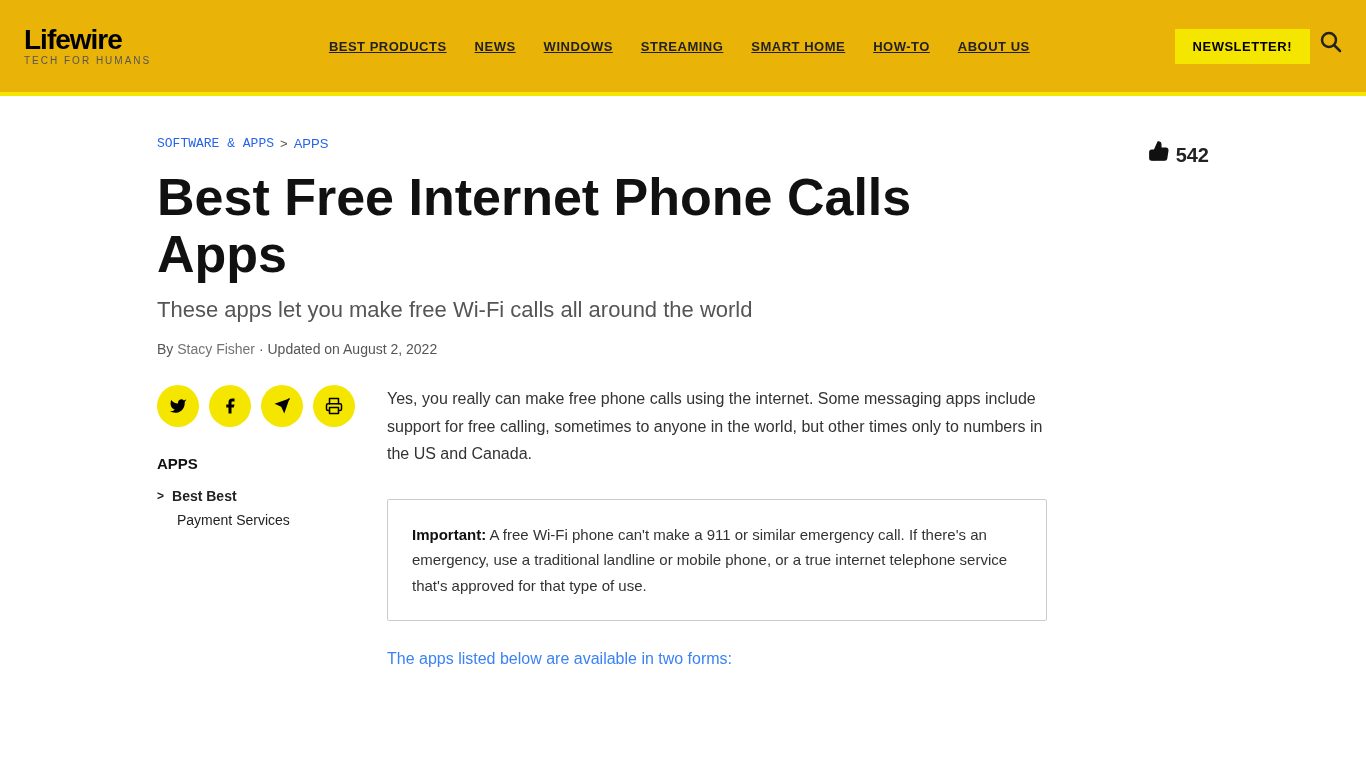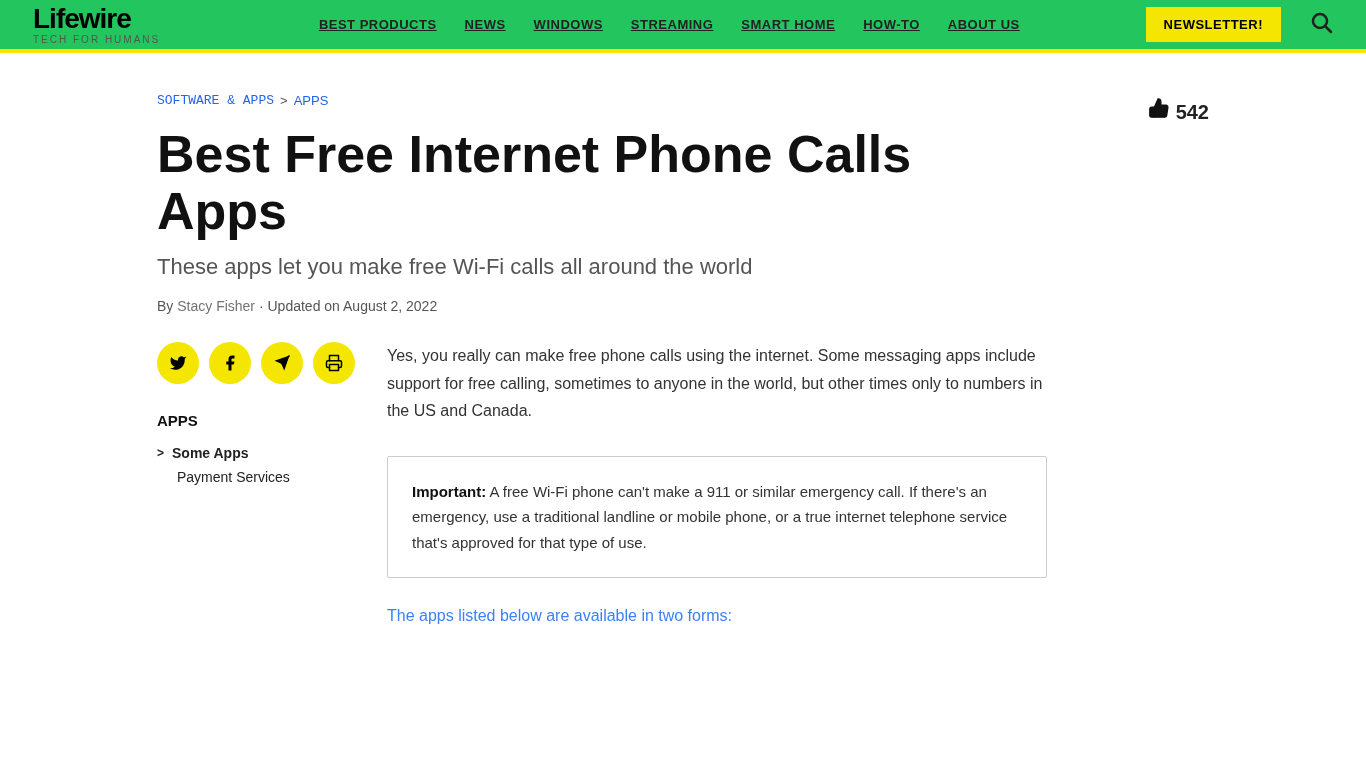--- a/index.html
+++ b/index.html
@@ -3,24 +3,24 @@
   <meta charset="utf-8">
   <style>
     * { margin: 0; padding: 0; box-sizing: border-box; }
     body { font-family: 'Georgia', 'Times New Roman', serif; background: #fff; color: #222; }
 
     
     #header {
       display: flex;
       align-items: center;
       justify-content: space-between;
-      padding: 0 33px;
-      height: 53px;
+      padding: 0 24px;
+      height: 96px;
       border-bottom: 4px solid #f5e600;
-      background: #22c55e;
+      background: #eab308;
     }
     #logo-area {
       display: flex;
       flex-direction: column;
       line-height: 1;
       min-width: 160px;
     }
     #logo-text {
       font-family: Arial, sans-serif;
       font-weight: 900;
@@ -49,22 +49,22 @@
       font-size: 13px;
       font-weight: 700;
       letter-spacing: 0.5px;
       color: #222;
       text-transform: uppercase;
       cursor: pointer;
       text-decoration: none;
     }
     #header-right {
       display: flex;
-      align-items: center;
-      gap: 28px;
+      align-items: flex-start;
+      gap: 8px;
     }
     #newsletter-btn {
       background: #f5e600;
       color: #000;
       font-family: Arial, sans-serif;
       font-size: 13px;
       font-weight: 800;
       letter-spacing: 0.5px;
       padding: 10px 18px;
       border: none;
@@ -346,21 +346,21 @@
             <path d="M6 18H4a2 2 0 0 1-2-2v-5a2 2 0 0 1 2-2h16a2 2 0 0 1 2 2v5a2 2 0 0 1-2 2h-2"></path>
             <rect x="6" y="14" width="12" height="8"></rect>
           </svg>
         </div>
       </div>
 
       <div id="sidebar-section-label">APPS</div>
 
       <div class="sidebar-nav-item active">
         <span class="sidebar-chevron">&gt;</span>
-        <span>Some Apps</span>
+        <span>Best Best</span>
       </div>
       <div class="sidebar-nav-subitem">
         <span>Payment Services</span>
       </div>
     </div>
 
     <div id="article-body">
       <p id="intro-text">Yes, you really can make free phone calls using the internet. Some messaging apps include support for free calling, sometimes to anyone in the world, but other times only to numbers in the US and Canada.</p>
 
       <div id="important-box">

